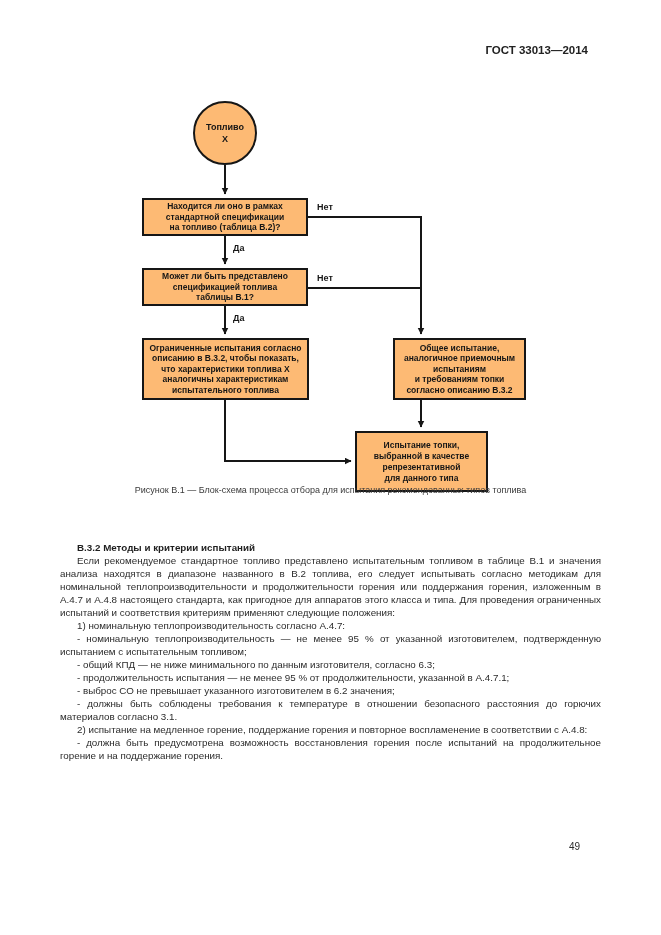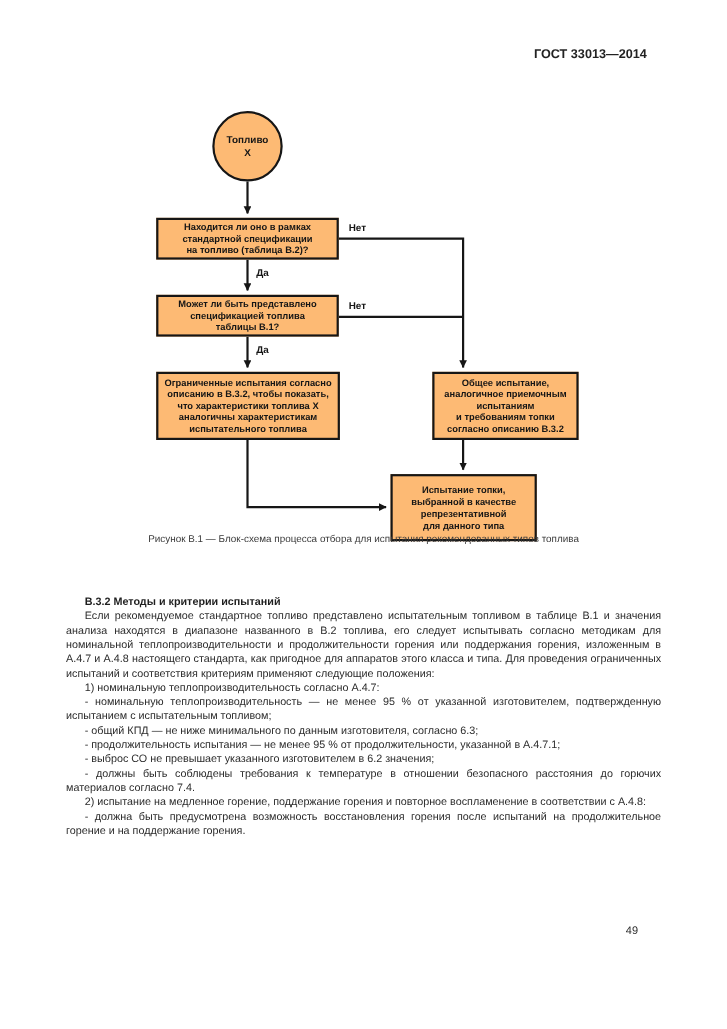--- a/index.html
+++ b/index.html
@@ -144,20 +144,20 @@
   <div class="caption">Рисунок В.1 — Блок-схема процесса отбора для испытания рекомендованных типов топлива</div>
 
   <div class="body-text">
     <p class="section-heading">В.3.2 Методы и критерии испытаний</p>
     <p>Если рекомендуемое стандартное топливо представлено испытательным топливом в таблице В.1 и значения анализа находятся в диапазоне названного в В.2 топлива, его следует испытывать согласно методикам для номинальной теплопроизводительности и продолжительности горения или поддержания горения, изложенным в А.4.7 и А.4.8 настоящего стандарта, как пригодное для аппаратов этого класса и типа. Для проведения ограниченных испытаний и соответствия критериям применяют следующие положения:</p>
     <p>1) номинальную теплопроизводительность согласно А.4.7:</p>
     <p>- номинальную теплопроизводительность — не менее 95 % от указанной изготовителем, подтвержденную испытанием с испытательным топливом;</p>
     <p>- общий КПД — не ниже минимального по данным изготовителя, согласно 6.3;</p>
     <p>- продолжительность испытания — не менее 95 % от продолжительности, указанной в А.4.7.1;</p>
     <p>- выброс СО не превышает указанного изготовителем в 6.2 значения;</p>
-    <p>- должны быть соблюдены требования к температуре в отношении безопасного расстояния до горючих материалов согласно 7.4.</p>
+    <p>- должны быть соблюдены требования к температуре в отношении безопасного расстояния до горючих материалов согласно 3.1.</p>
     <p>2) испытание на медленное горение, поддержание горения и повторное воспламенение в соответствии с А.4.8:</p>
     <p>- должна быть предусмотрена возможность восстановления горения после испытаний на продолжительное горение и на поддержание горения.</p>
   </div>
 
   <div class="pagenum">49</div>
 
 </div>
 
 </body></html>

